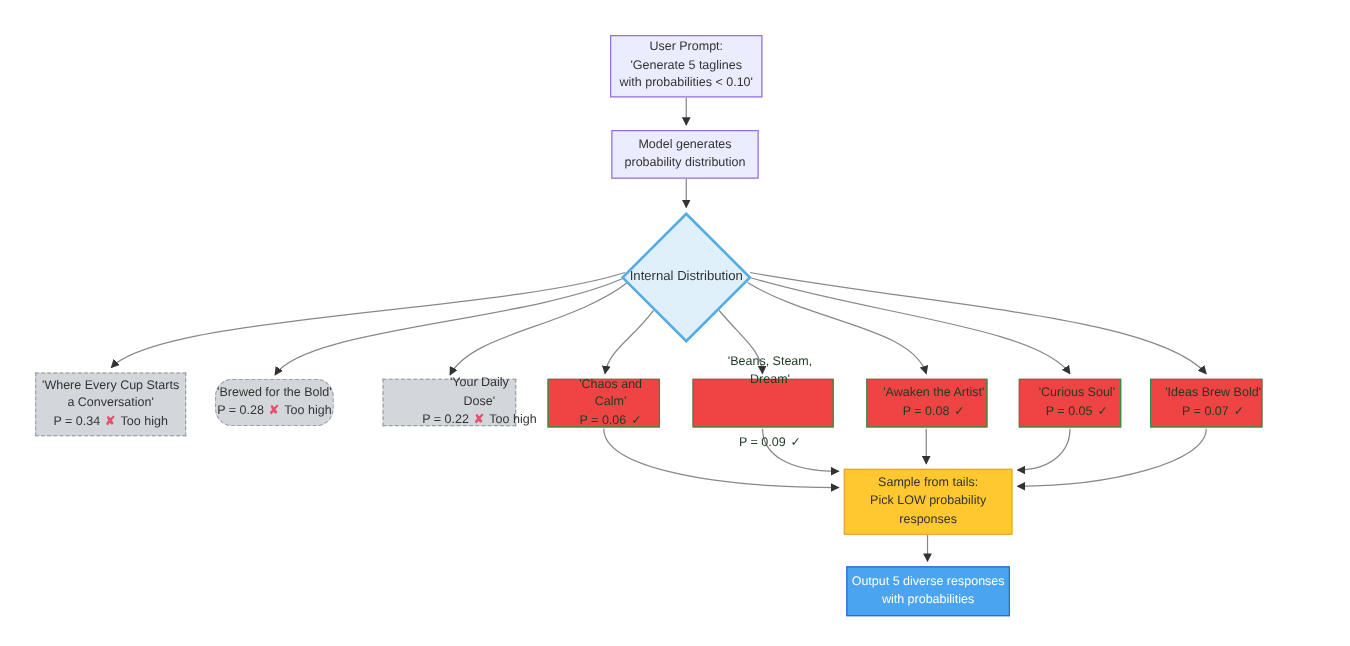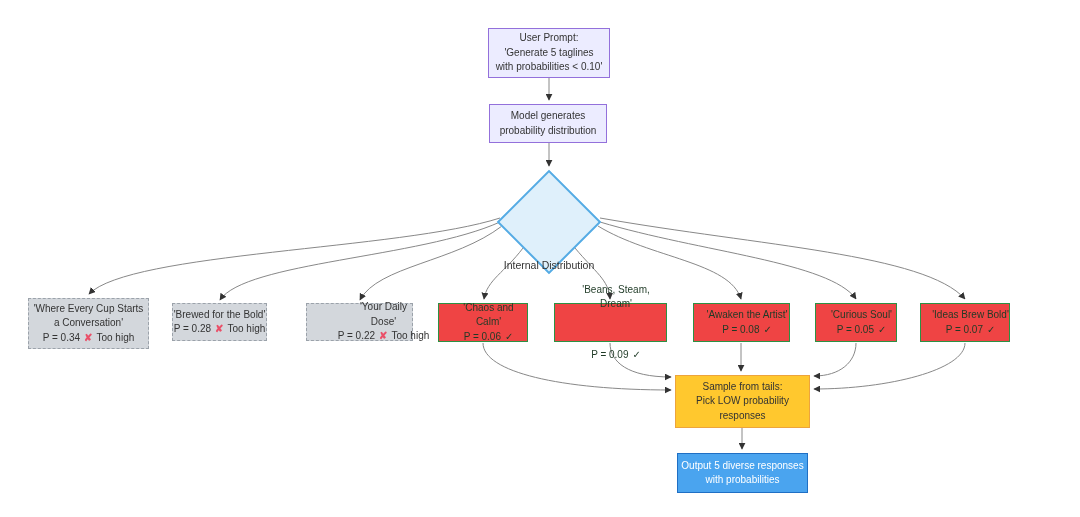--- a/index.html
+++ b/index.html
@@ -19,21 +19,20 @@
   .sample{background:#ffc82e;border:1.5px solid #eda43c;text-align:center;}
   .output{background:#4aa4ef;border:1.5px solid #1f6fc4;color:#ffffff;}
   .diamond-shape{
     position:absolute;left:512px;top:185px;width:74px;height:74px;
     background:#dff0fb;border:2px solid #55abe4;transform:rotate(45deg);
     box-sizing:border-box;
   }
   .diamond-label{
     position:absolute;left:469px;top:215px;width:160px;text-align:center;
     font-size:10.5px;
-    margin-top:44px;
   }
   .stat{display:flex;gap:4px;justify-content:center;align-items:center;white-space:nowrap;}
   .x-mark{color:#ea4f68;font-weight:bold;}
   .check-mark{font-weight:normal;}
 </style>
 </head>
 <body>
 
 <div id="stage">
 
@@ -76,21 +75,21 @@
   <div class="node rejected" style="left:28px;top:298px;width:121px;height:51px;">
     <div>'Where Every Cup Starts
 a Conversation'</div>
     <div class="stat">
       <span>P = 0.34</span>
       <span class="x-mark">✘</span>
       <span>Too high</span>
     </div>
   </div>
 
-  <div class="node rejected" style="left:172px;top:303px;width:95px;height:38px;">
+  <div class="node rejected" style="left:172px;top:303px;width:95px;height:38px;border-radius:14px;">
     <div>'Brewed for the Bold'</div>
     <div class="stat">
       <span>P = 0.28</span>
       <span class="x-mark">✘</span>
       <span>Too high</span>
     </div>
   </div>
 
   <div class="node rejected" style="left:306px;top:303px;width:107px;height:38px;padding-left:48px;">
     <div>'Your Daily Dose'</div>

